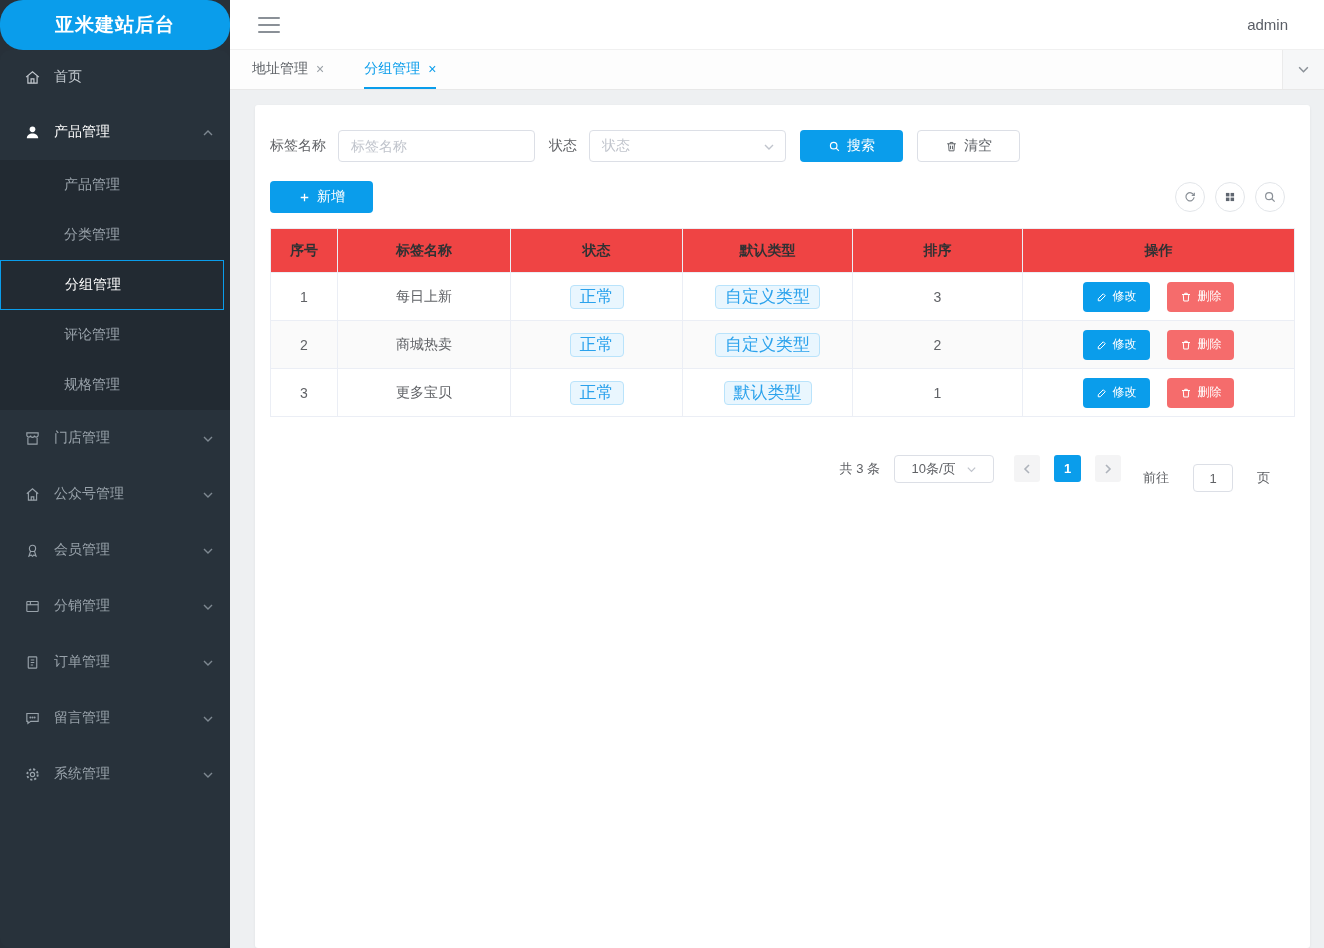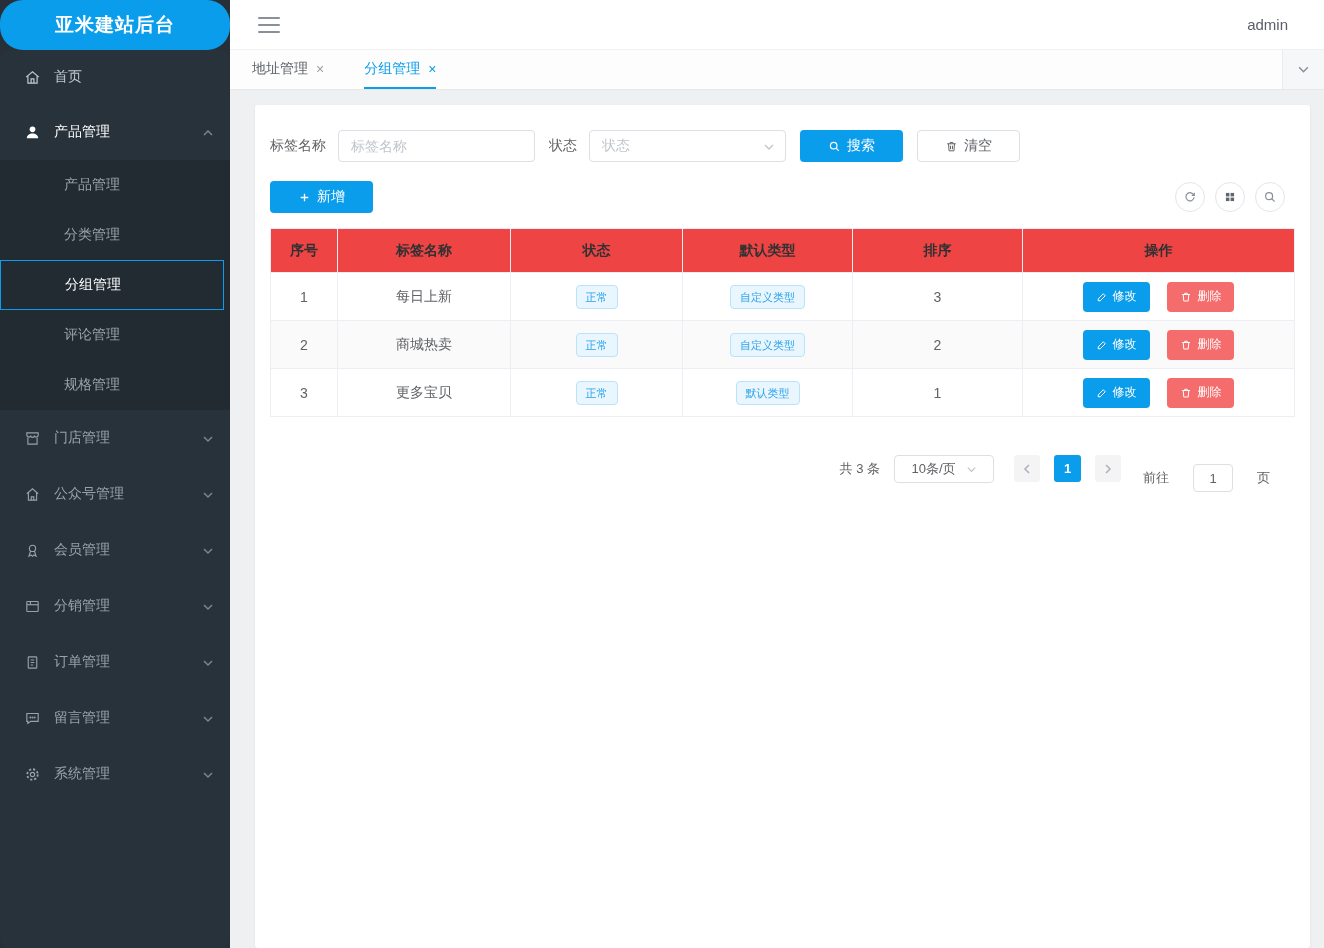--- a/index.html
+++ b/index.html
@@ -68,21 +68,21 @@
   .circle-btn svg { width:14px; height:14px; }
   .circle-btn.dark { color:#5f6670; }
 
   
   table { width:100%; border-collapse:collapse; margin-top:15px; table-layout:fixed; }
   th,td { border:1px solid #ebeef5; text-align:center; font-size:14px; }
   th { height:44px; color:#303133; font-weight:bold; background:#ef4444; }
   td { height:48px; color:#606266; }
   tr.stripe td { background:#fafafa; }
   col.c-no{width:67px;} col.c-name{width:173px;} col.c-status{width:172px;} col.c-type{width:170px;} col.c-sort{width:170px;}
-  .tag { display:inline-block; padding:2px 9px; font-size:11px; color:#2ba2ec; background:#e9f6fe;
+  .tag { display:inline-block; padding:2px 9px; font-size:17px; color:#2ba2ec; background:#e9f6fe;
     border:1px solid #b9e3fb; border-radius:4px; line-height:18px; }
   .action-btn { display:inline-flex; align-items:center; gap:5px; height:30px; padding:0 13px; border:none;
     border-radius:4px; font-size:12px; color:#fff; cursor:pointer; font-family:inherit; }
   .action-btn svg { width:12px; height:12px; }
   .edit-btn { background:#0a9deb; margin-right:14px; }
   .del-btn { background:#f56c6c; }
 
   
   .pagination { display:flex; align-items:center; justify-content:flex-end; margin-top:28px; padding-right:25px; color:#606266; font-size:13px; }
   .pg-total { margin-right:14px; }

